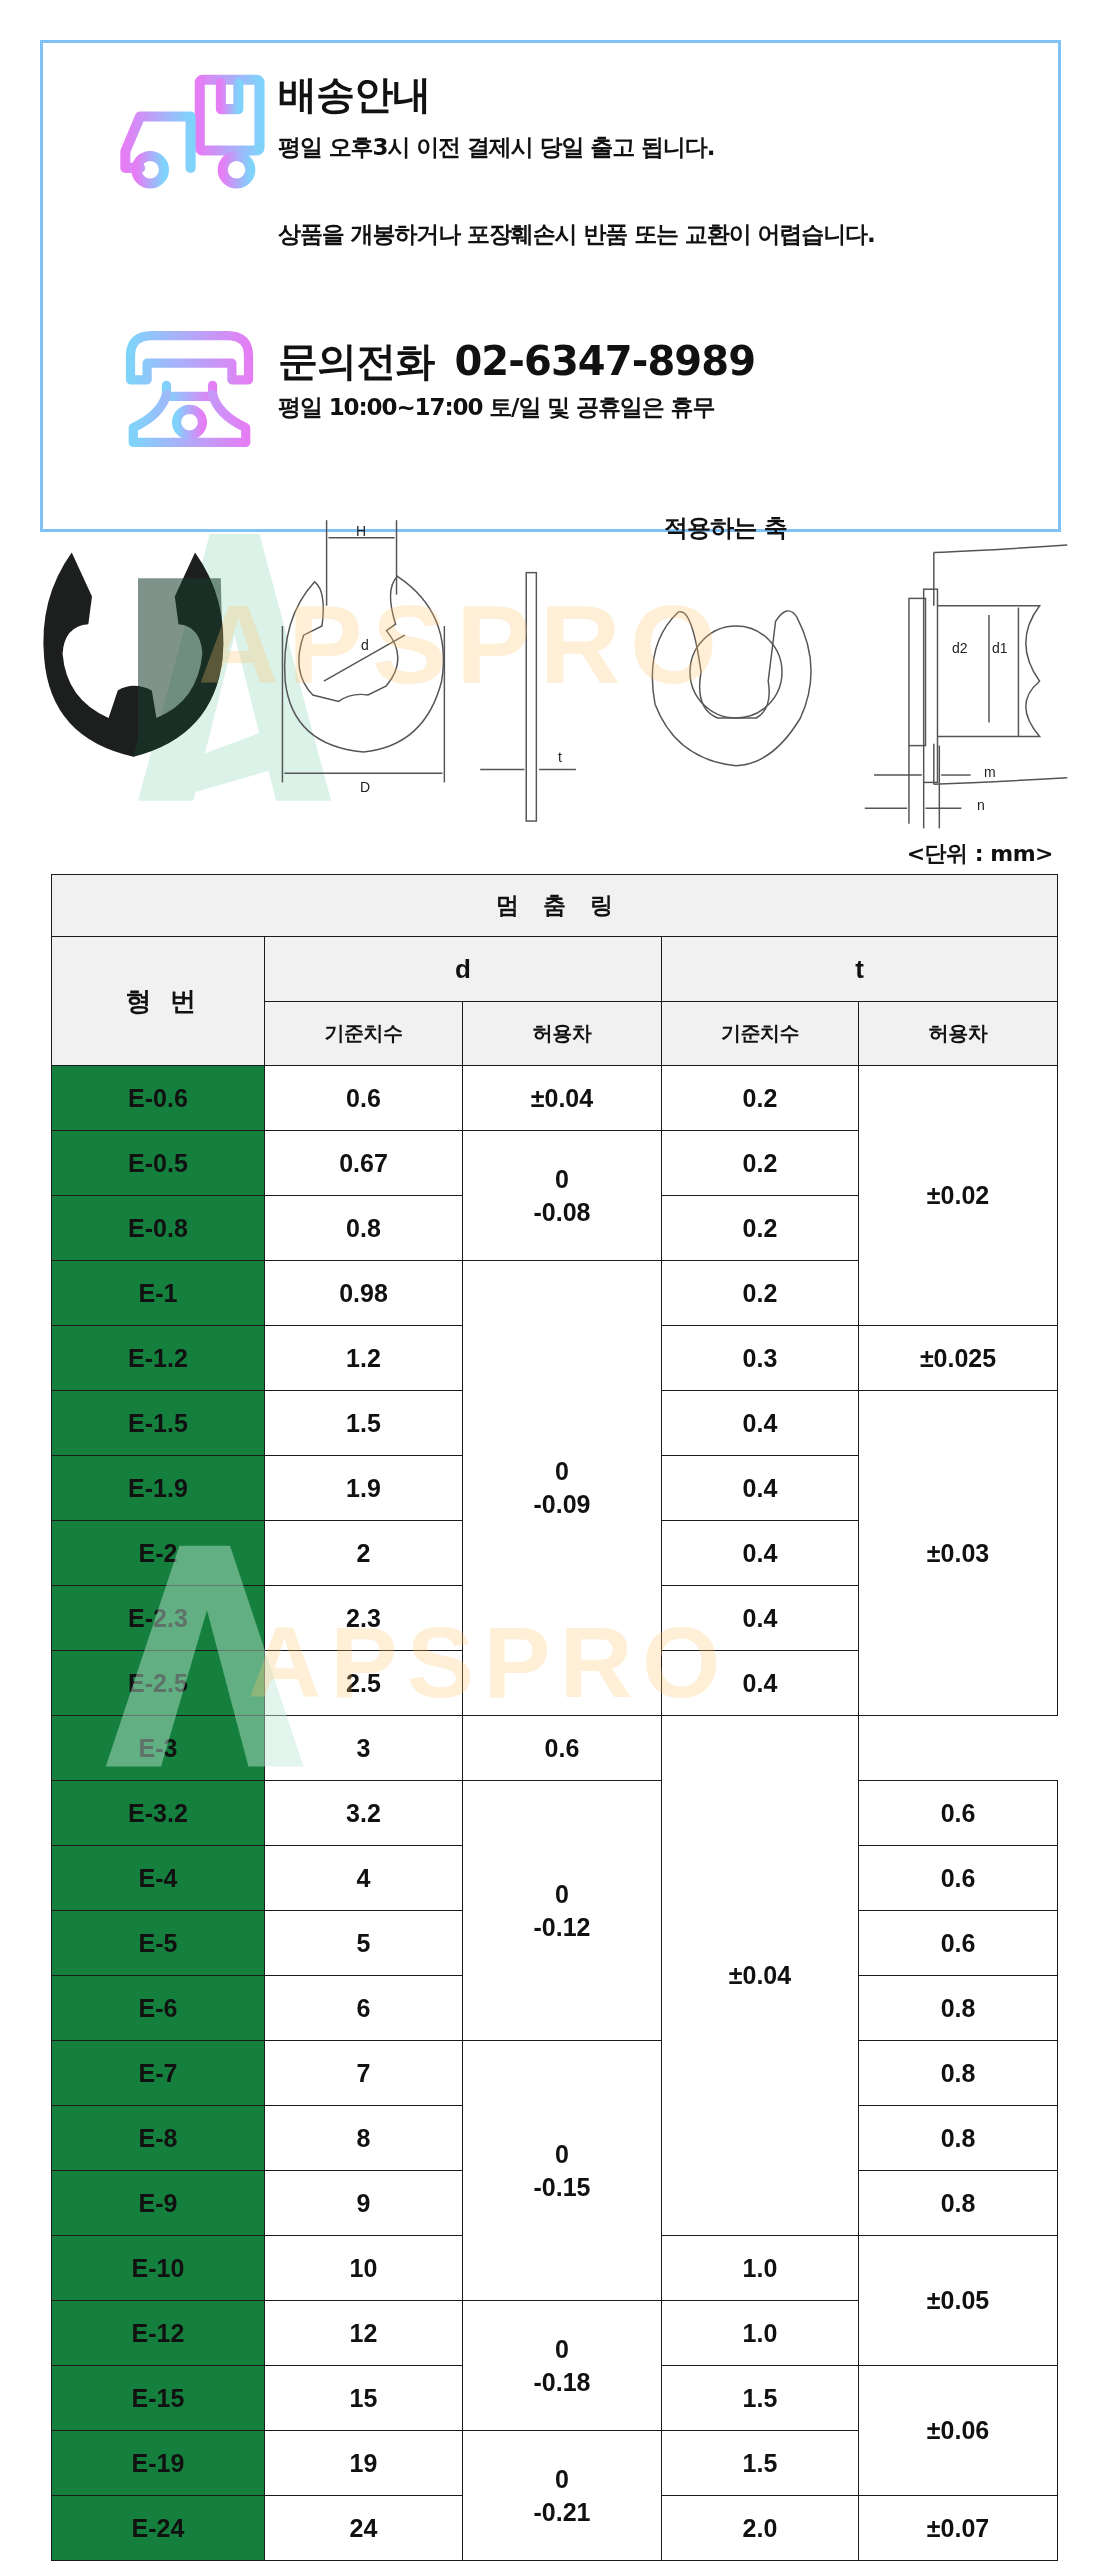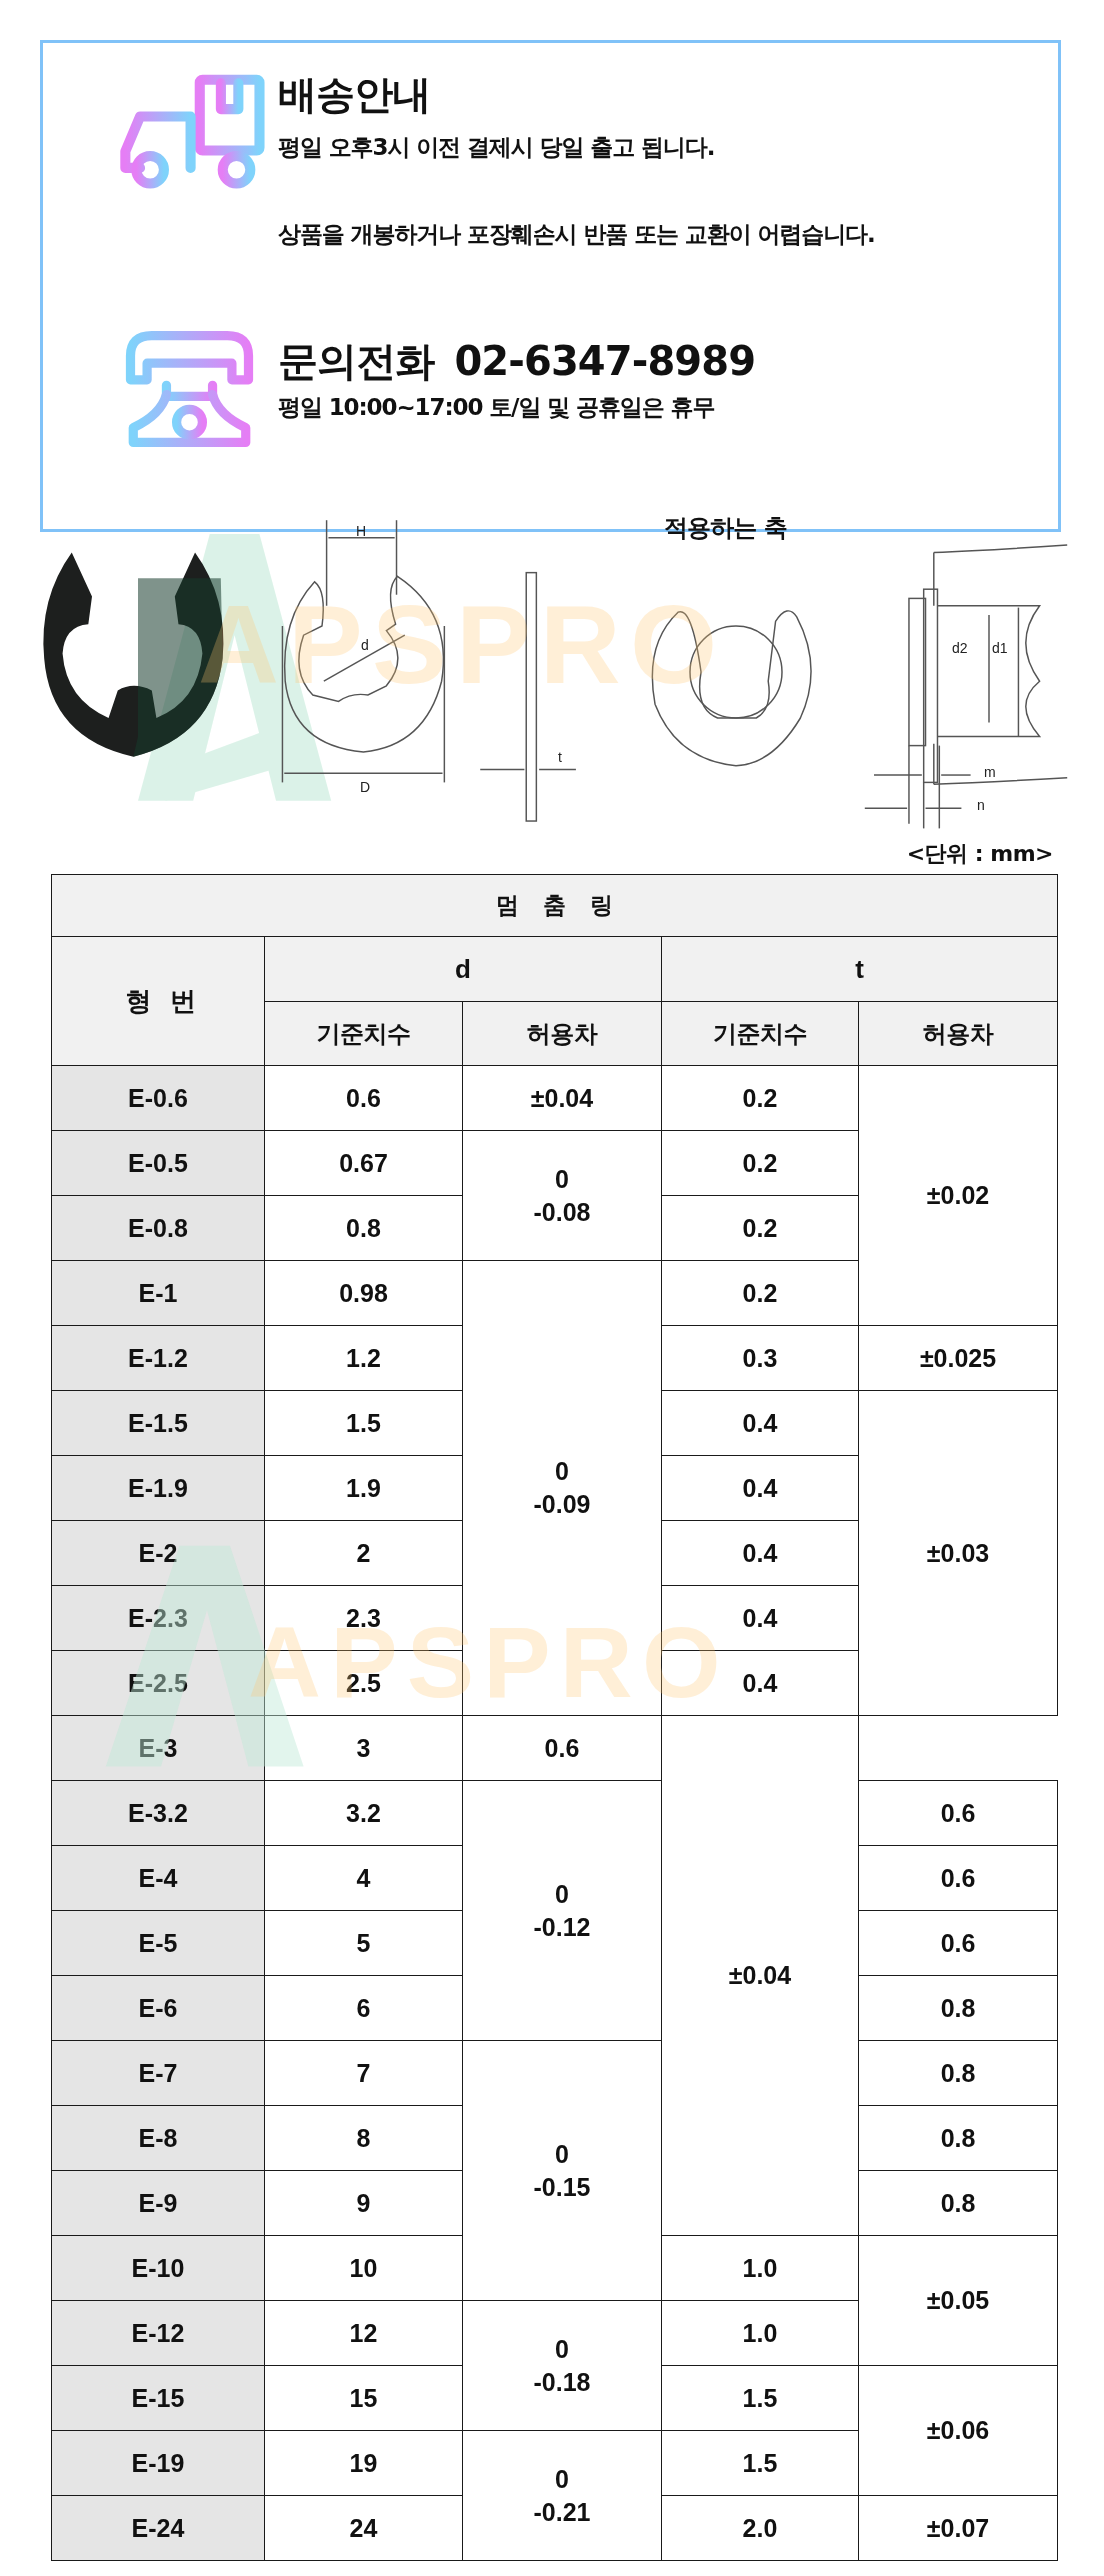--- a/index.html
+++ b/index.html
@@ -59,23 +59,23 @@
     position: absolute; left: 51px; top: 874px; width: 1006px;
     border-collapse: collapse; table-layout: fixed;
   }
   .spec-table td, .spec-table th {
     border: 1.8px solid #1a1a1a; text-align: center; vertical-align: middle;
     font-family: "Liberation Sans", sans-serif; font-weight: bold; color: #111;
   }
   .spec-table .hdr { background: #f1f1f1; font-size: 23px; }
   .spec-table .title-row td { height: 62px; letter-spacing: 24px; padding-left: 24px; margin-top: 33px; }
   .spec-table .grp-row td { height: 65px; font-size: 26px; }
-  .spec-table .sub-row td { height: 64px; font-size: 24px; letter-spacing: -0.5px; }
+  .spec-table .sub-row td { height: 64px; font-size: 20px; letter-spacing: -0.5px; }
   .spec-table .data td { height: 65px; font-size: 25px; }
-  .spec-table td.model { background: #e5e5e5; }
+  .spec-table td.model { background: #15803d; }
   .spec-table td.tol { line-height: 33px; }
   .model-hdr { letter-spacing: 18.4px; padding-left: 24px; }
 </style>
 </head>
 <body>
 
 <div class="info-box">
   <svg class="icon truck-icon" viewBox="0 0 160 140">
     <defs>
       <linearGradient id="gTruck" x1="0" y1="0" x2="1" y2="0">

